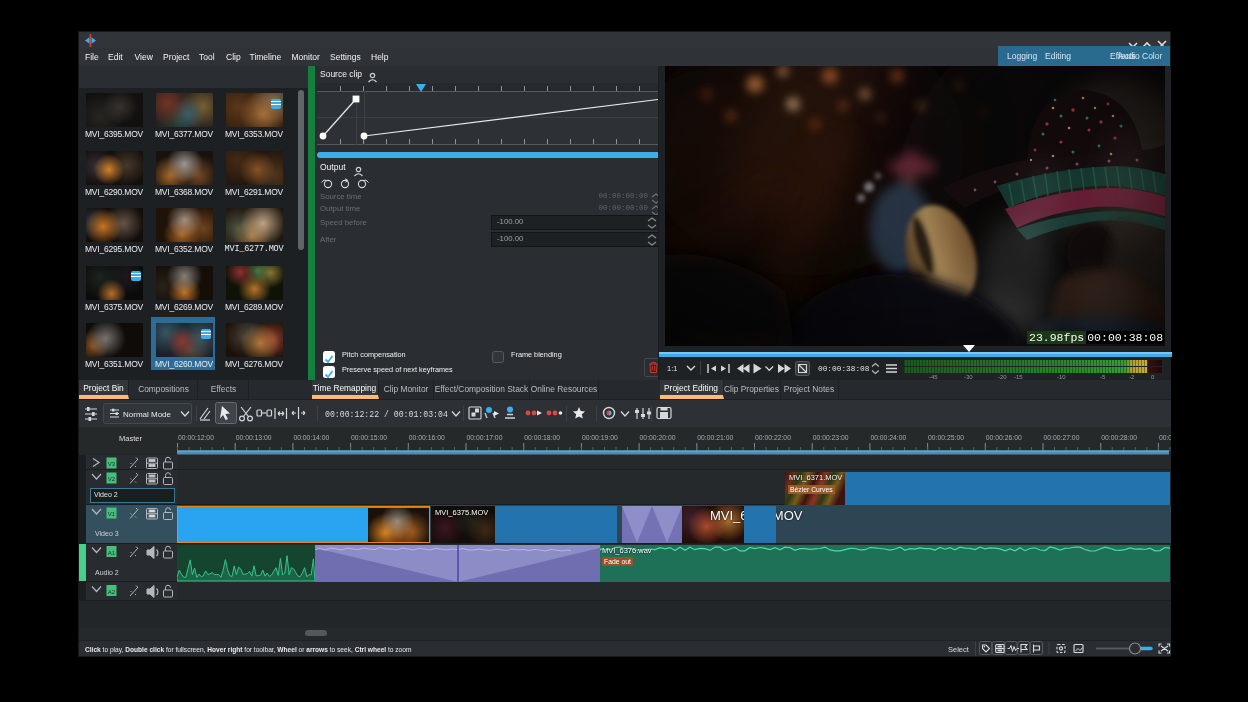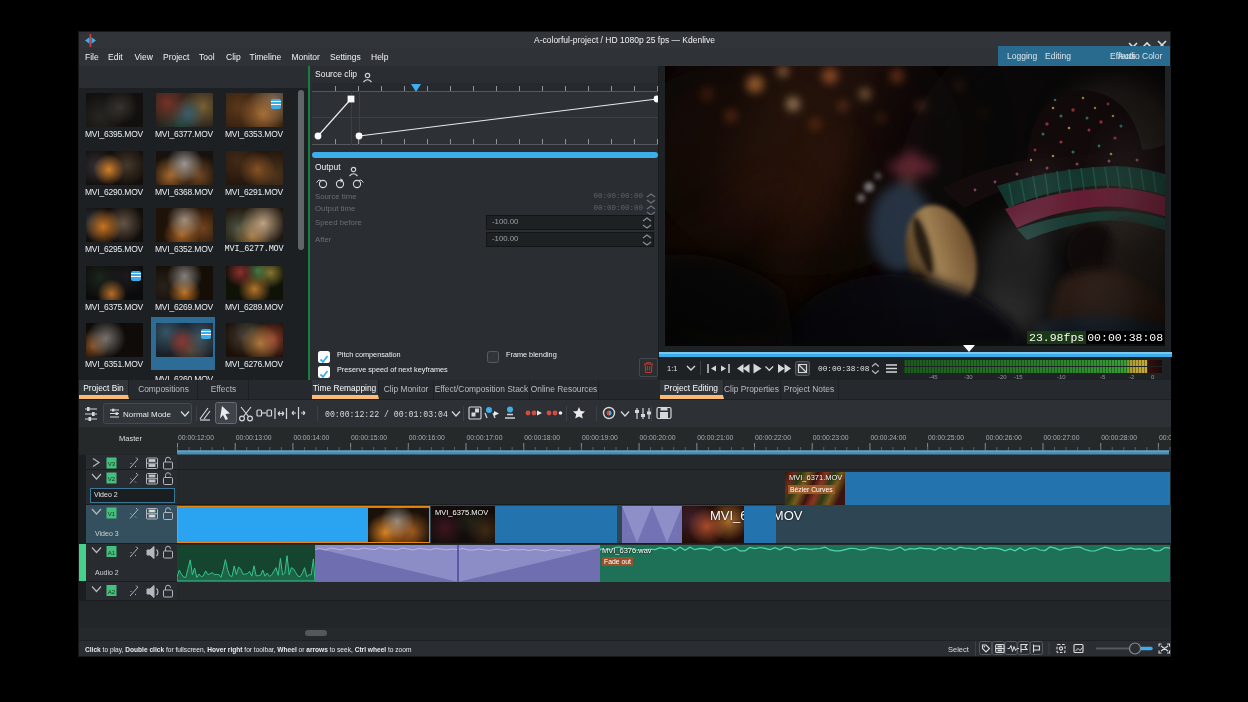--- a/index.html
+++ b/index.html
@@ -28,21 +28,20 @@
   <div id="win"></div>
 
   <div class="abs" style="left:79px;top:32px;width:1091px;height:16px;background:#31353a;"></div>
   <div class="abs" style="left:84px;top:33px;width:13px;height:13px;">
     <svg width="13" height="13" viewBox="0 0 13 13">
       <rect x="5.6" y="0" width="1.6" height="13" fill="#c44"></rect>
       <path d="M1,6.5 L5.5,3.2 L5.5,9.8 Z" fill="#3daee9"></path>
       <path d="M12,6.5 L7.5,3.2 L7.5,9.8 Z" fill="#3daee9"></path>
     </svg>
   </div>
-  <div class="abs" style="left:79px;top:35px;width:1091px;text-align:center;font-size:8.5px;color:#f0f1f2;">A-colorful-project / HD 1080p 25 fps — Kdenlive</div>
   <div class="abs" style="left:1128px;top:36px;width:44px;height:10px;">
     <svg width="44" height="10" viewBox="0 0 44 10">
       <path d="M1,3 L5,7 L9,3" stroke="#dcdee0" stroke-width="1.6" fill="none"></path>
       <path d="M15,7 L19,3 L23,7" stroke="#dcdee0" stroke-width="1.6" fill="none"></path>
       <path d="M30,1 L38,9 M38,1 L30,9" stroke="#dcdee0" stroke-width="1.6" fill="none"></path>
     </svg>
   </div>
 
   <div class="abs" style="left:79px;top:48px;width:1091px;height:18px;background:#2f3338;"></div>
   <div class="abs" style="top:52px;left:85px;font-size:8.5px;color:#f2f3f4;">File</div>
@@ -91,27 +90,27 @@
     <div class="lbl" style="left:0px;top:98.5px;">MVI_6290.MOV</div>
     <div class="lbl" style="left:70px;top:98.5px;">MVI_6368.MOV</div>
     <div class="lbl" style="left:140px;top:98.5px;text-align:center;">MVI_6291.MOV</div>
     <div class="lbl" style="left:0px;top:156px;">MVI_6295.MOV</div>
     <div class="lbl" style="left:70px;top:156px;">MVI_6352.MOV</div>
     <div class="lbl" style="left:140px;top:156px;font-family:Liberation Mono, monospace;">MVI_6277.MOV</div>
     <div class="lbl" style="left:0px;top:213.5px;">MVI_6375.MOV</div>
     <div class="lbl" style="left:70px;top:213.5px;">MVI_6269.MOV</div>
     <div class="lbl" style="left:140px;top:213.5px;">MVI_6289.MOV</div>
     <div class="lbl" style="left:0px;top:271px;">MVI_6351.MOV</div>
-    <div class="lbl" style="left:70px;top:286px;">MVI_6260.MOV</div>
+    <div class="lbl" style="left:70px;top:271px;">MVI_6260.MOV</div>
     <div class="lbl" style="left:140px;top:271px;">MVI_6276.MOV</div>
 
     <div class="abs" style="left:219px;top:2px;width:6px;height:160px;background:#60656a;border-radius:3px;"></div>
   </div>
 
-  <div id="remap" class="abs" style="left:308px;top:66px;width:350px;height:314px;background:#2a2e33;border-left:2px solid #15803d;box-sizing:border-box;">
+  <div id="remap" class="abs" style="left:308px;top:66px;width:350px;height:314px;background:#2a2e33;border-left:7px solid #15803d;box-sizing:border-box;">
     <div class="abs" style="left:5px;top:3px;font-size:8.5px;color:#f0f1f3;">Source clip</div>
     <div class="abs" style="left:52px;top:3px;"><svg width="11" height="11" viewBox="0 0 11 11">
           <circle cx="5.5" cy="3.5" r="2.2" fill="none" stroke="#d0d3d6" stroke-width="1.2"></circle>
           <path d="M1.5,10 Q5.5,5.5 9.5,10" fill="none" stroke="#d0d3d6" stroke-width="1.2"></path>
         </svg></div>
 
     <svg class="abs" style="left:2px;top:17px;" width="346" height="62" viewBox="0 0 346 62">
       <rect x="0" y="0" width="346" height="8" fill="#26292d"></rect>
       <rect x="0" y="8" width="346" height="54" fill="#2d3135"></rect>
       <g stroke="#55595e" stroke-width="1">

